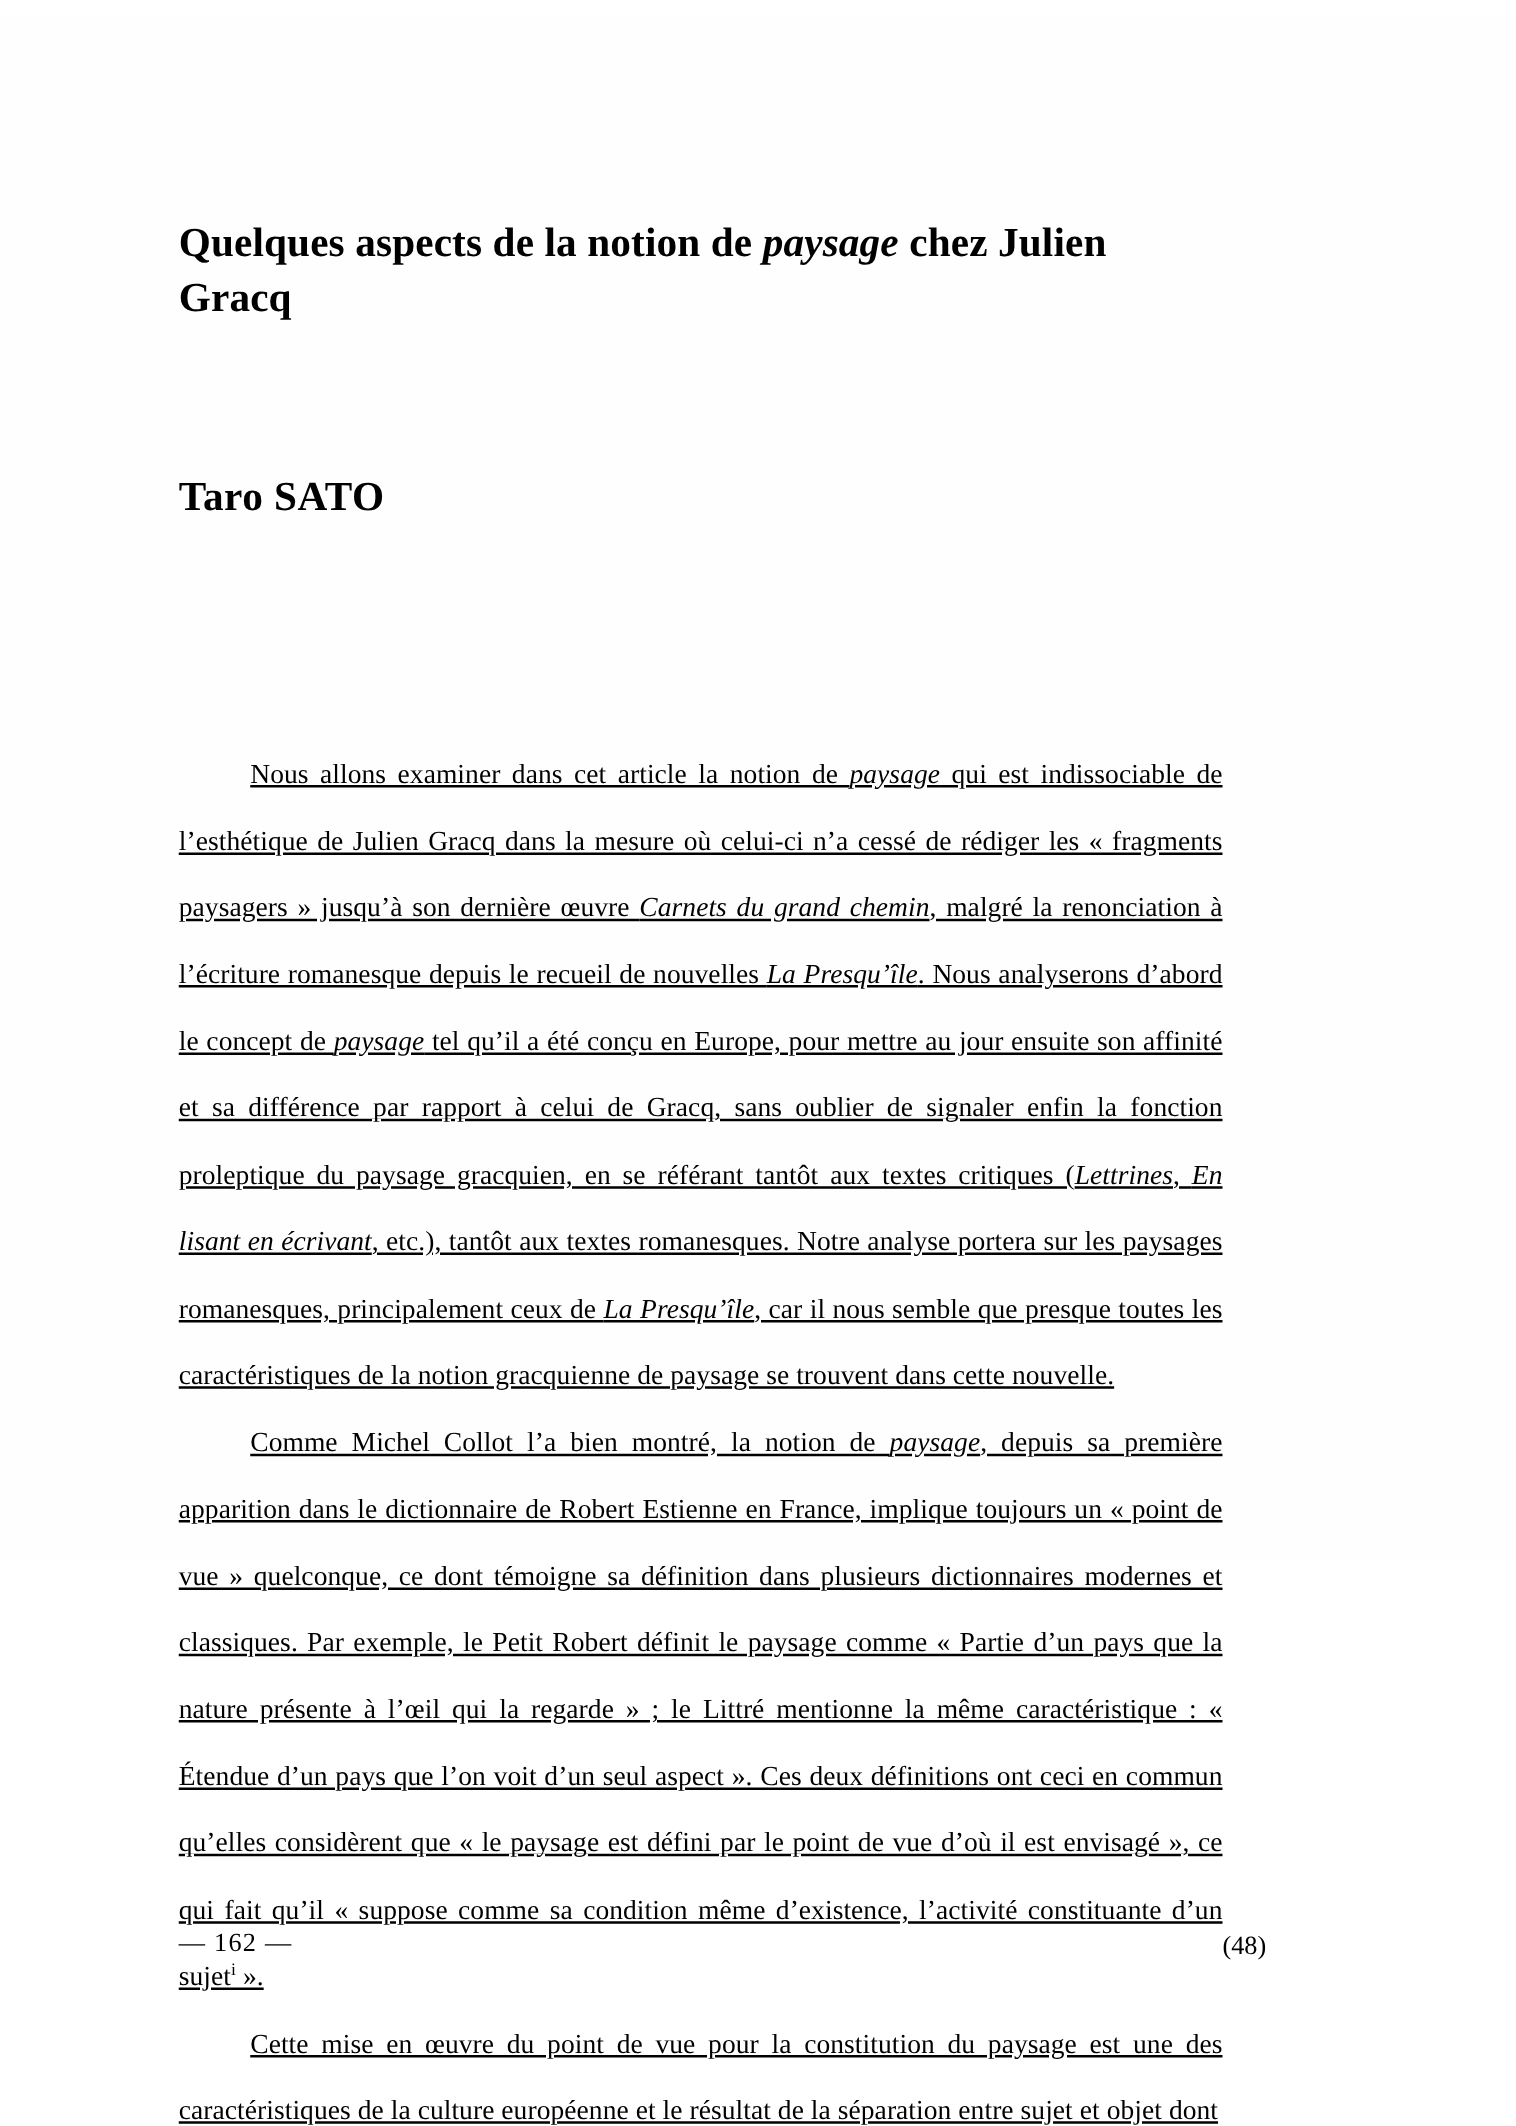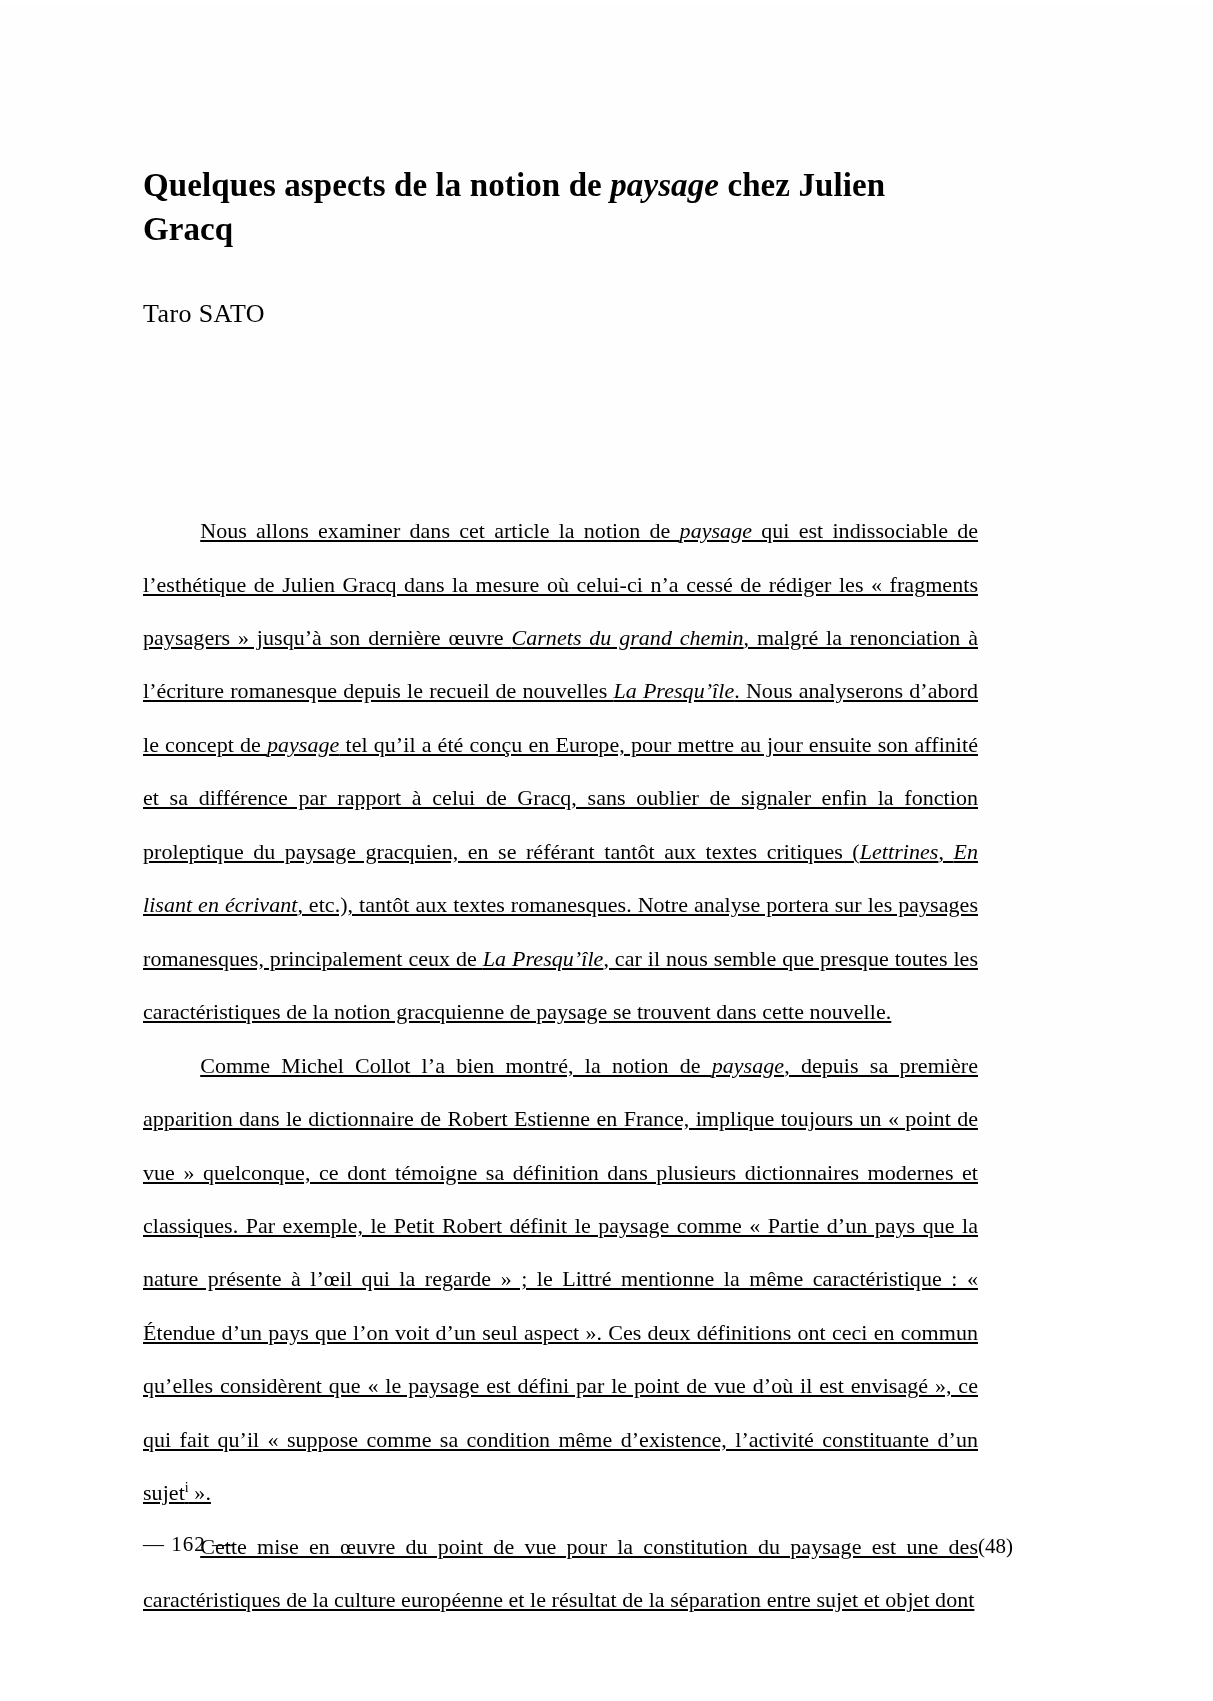--- a/index.html
+++ b/index.html
@@ -10,21 +10,21 @@
   body {
     width: 1213px;
     height: 1701px;
     position: relative;
     font-family: "Liberation Serif", serif;
     color: #000000;
     overflow: hidden;
   }
   .page {
     position: absolute;
-    left: 0; top: 4px;
+    left: 0; top: 14px;
     width: 1213px;
     height: 1234px;
     background: #fefefe;
   }
   .content {
     position: absolute;
     left: 143px;
     top: 160px;
     width: 835px;
   }
@@ -32,23 +32,23 @@
     font-size: 33px;
     font-weight: bold;
     line-height: 1.32;
     letter-spacing: 0.1px;
     margin: 0;
   }
   .article-title .it {
     font-style: italic;
   }
   .author {
-    font-size: 26px;
-    font-weight: normal;
-    margin-top: 48px;
+    font-size: 33px;
+    font-weight: bold;
+    margin-top: 119px;
     letter-spacing: 0.4px;
   }
   .body-text {
     margin-top: 175px;
     font-size: 22px;
     line-height: 2.43;
     text-align: justify;
     text-justify: inter-word;
     letter-spacing: 0.05px;
     text-decoration: underline;

